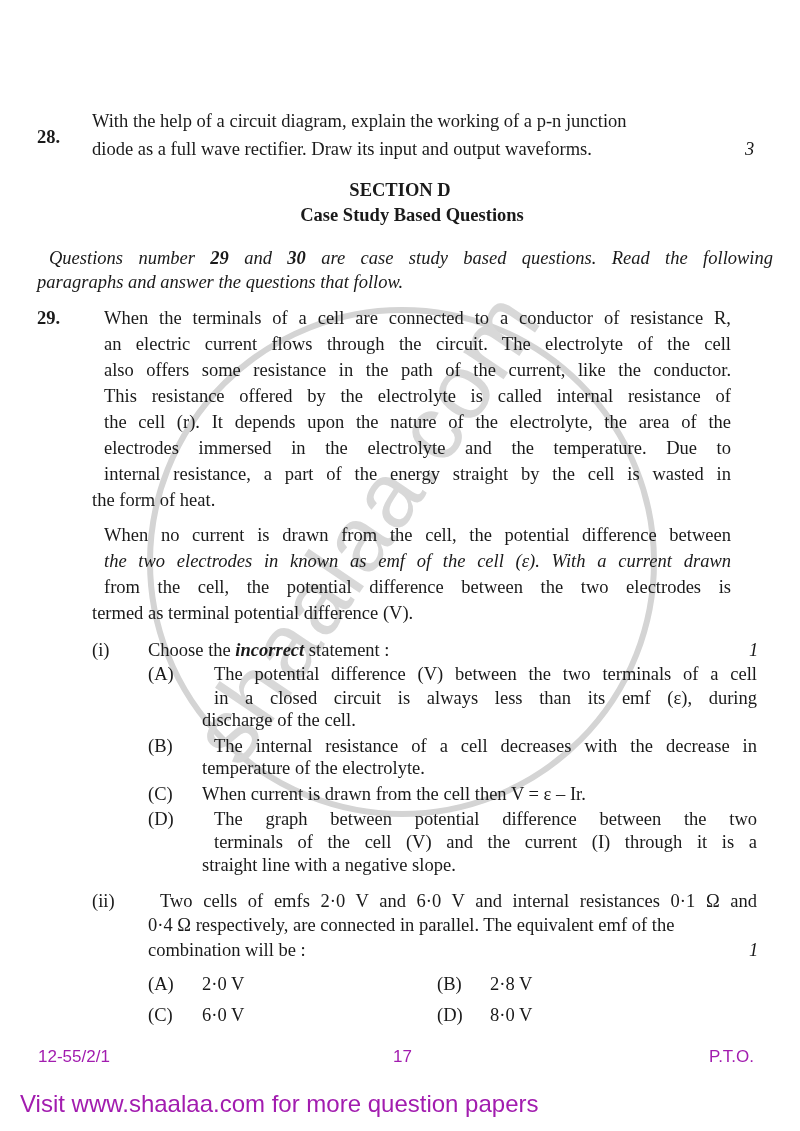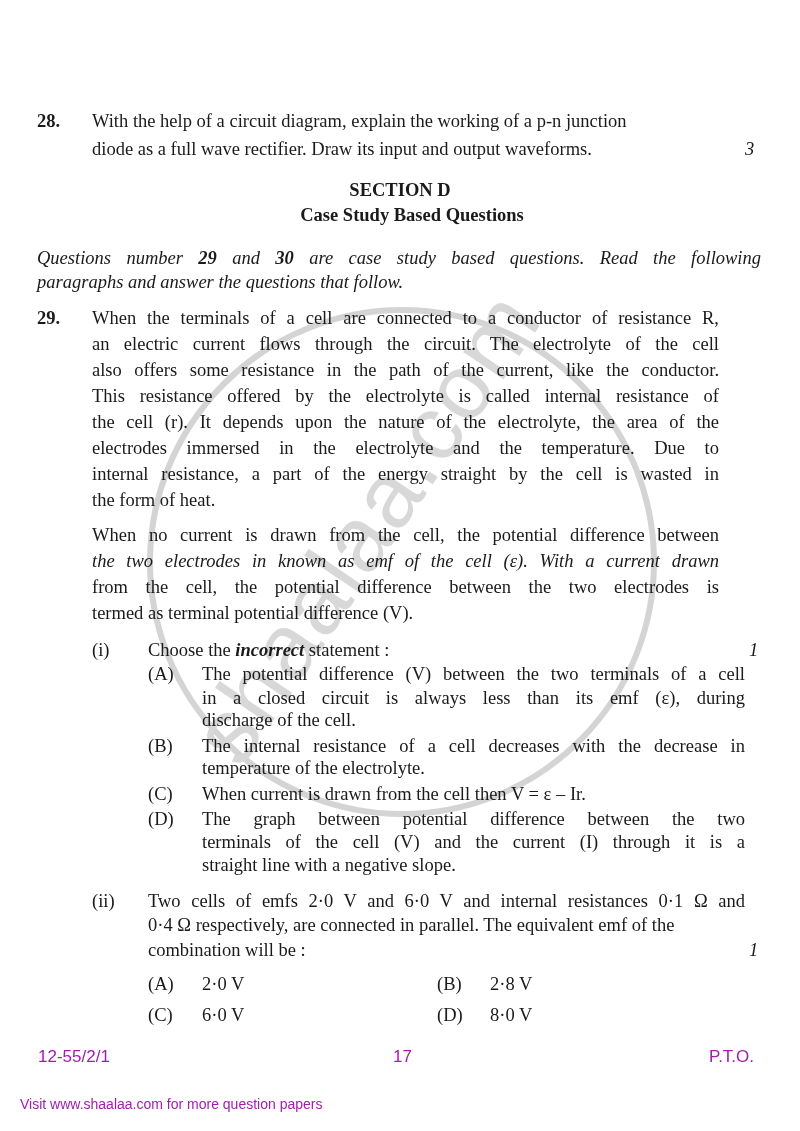--- a/index.html
+++ b/index.html
@@ -1,39 +1,39 @@
 <!DOCTYPE html>
 <html><head>
 <meta charset="utf-8">
 <style>
   html, body { margin: 0; padding: 0; background: #ffffff; }
   body { width: 800px; height: 1131px; position: relative; overflow: hidden; }
   .page { position: absolute; left: 0; top: 0; width: 800px; height: 1131px; background: #fff; color: #1a1a1a; font-family: "DejaVu Serif", "Liberation Serif", serif; font-size: 16.5px; }
   .watermark { position: absolute; left: 0; top: 0; width: 800px; height: 1131px; pointer-events: none; }
   .line { position: absolute; white-space: nowrap; font-family: "Liberation Serif", serif; font-size: 18.5px; line-height: 24px; }
-  .just { white-space: normal; text-align: justify; text-align-last: justify; }
+  .just { white-space: normal; text-align: justify; text-align-last: justify; margin-left: 12px; }
   .num { position: absolute; font-weight: bold; font-family: "Liberation Serif", serif; font-size: 18.5px; line-height: 24px; }
   .marks { position: absolute; font-style: italic; font-family: "Liberation Serif", serif; font-size: 18.5px; line-height: 24px; }
   .center { position: absolute; left: 0; width: 800px; text-align: center; font-weight: bold; font-family: "Liberation Serif", serif; }
   .label { position: absolute; font-family: "Liberation Serif", serif; font-size: 18.5px; line-height: 24px; }
   .footer { position: absolute; font-family: "Liberation Sans", sans-serif; font-size: 17px; line-height: 22px; color: #a21caf; }
   b.inl { font-weight: bold; }
 </style>
 </head>
 <body>
 
 <div class="page">
 
   <svg class="watermark" width="800" height="1131" viewBox="0 0 800 1131">
     <circle cx="402" cy="562" r="252" fill="none" stroke="#d4d4d4" stroke-width="6"></circle>
     <text x="0" y="0" transform="translate(240,770) rotate(-56)" font-family="Liberation Sans, sans-serif" font-size="92" fill="#d8d8d8" letter-spacing="2">shaalaa.com</text>
   </svg>
 
   <div>
-    <span class="num" style="left:37px; top:109px;">28.</span>
+    <span class="num" style="left:37px; top:125px;">28.</span>
     <div class="line" style="left:92px; top:109px;">With the help of a circuit diagram, explain the working of a p-n junction</div>
     <div class="line" style="left:92px; top:137px;">diode as a full wave rectifier. Draw its input and output waveforms.</div>
     <span class="marks" style="left:745px; top:137px;">3</span>
   </div>
 
   <div class="center" style="top:178px; font-size:18.5px; line-height:24px;">SECTION D</div>
   <div class="center" style="top:203px; font-size:18.5px; line-height:24px;padding-left:12px;">Case Study Based Questions</div>
 
   <div>
     <div class="line just" style="left:37px; top:246px; width:724px; font-style:italic;">
@@ -121,14 +121,14 @@
       </div>
     </div>
   </div>
 
   <div>
     <span class="footer" style="left:38px; top:1046px;">12-55/2/1</span>
     <span class="footer" style="left:393px; top:1046px;">17</span>
     <span class="footer" style="left:709px; top:1046px;">P.T.O.</span>
   </div>
 
-  <div class="footer" style="left:20px; top:1093px; font-size:14px;">Visit www.shaalaa.com for more question papers</div>
+  <div class="footer" style="left:20px; top:1093px; font-size:24px;">Visit www.shaalaa.com for more question papers</div>
 </div>
 
 </body></html>

